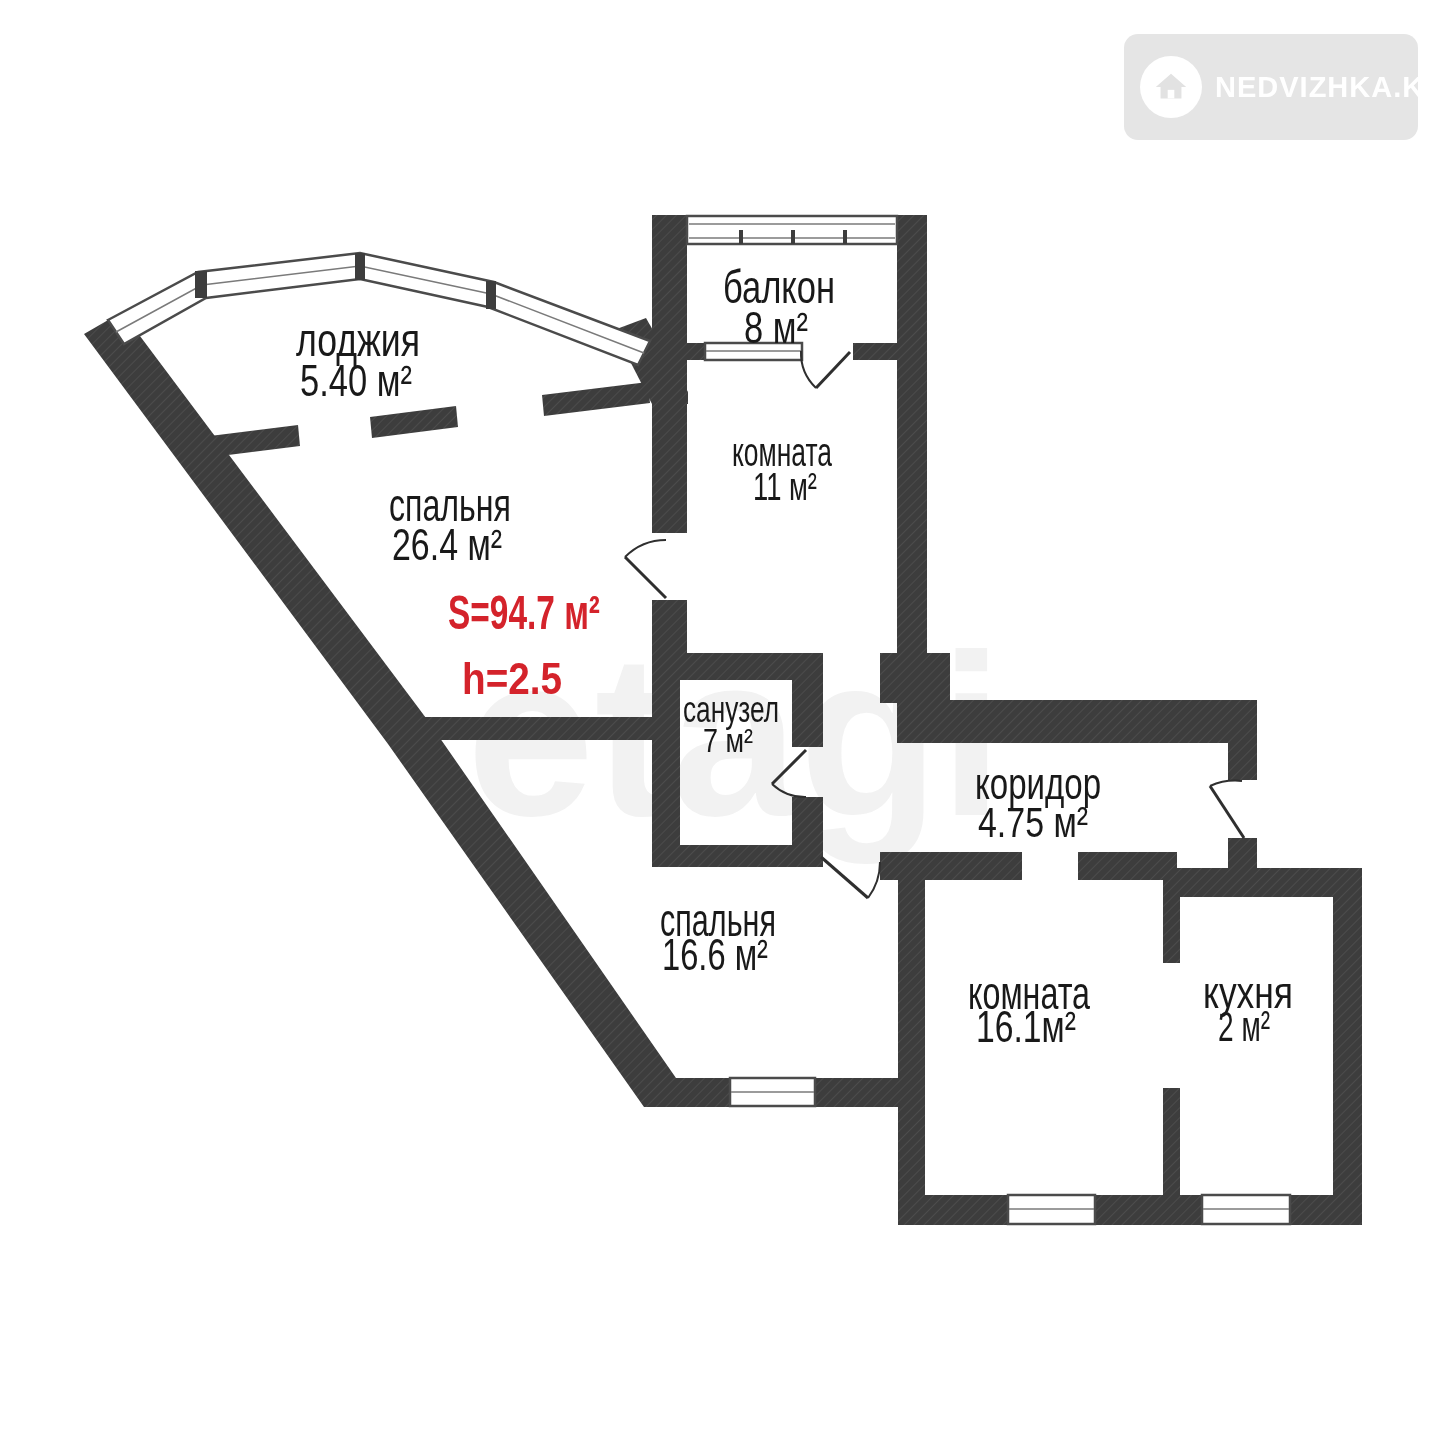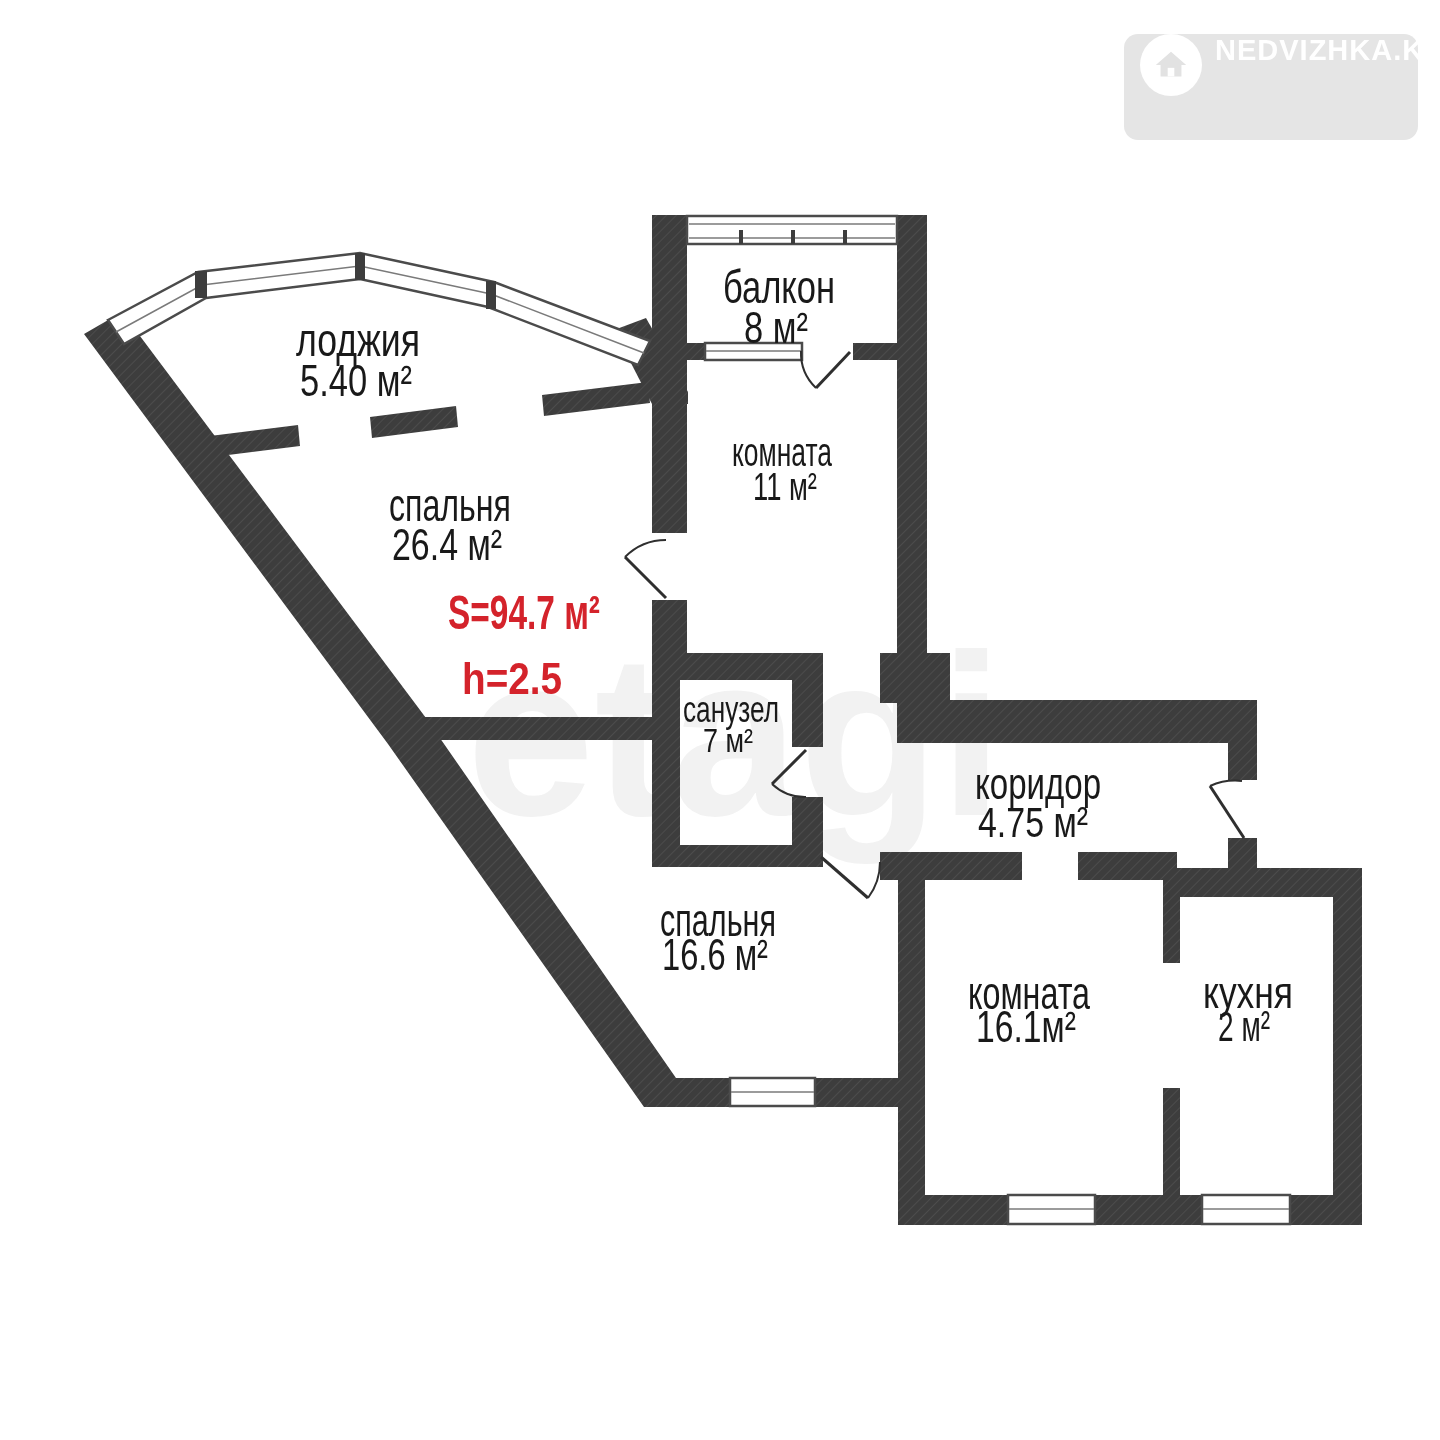--- a/index.html
+++ b/index.html
@@ -6,21 +6,21 @@
   #stage{position:relative;width:1440px;height:1440px;background:#ffffff;overflow:hidden;
          font-family:"Liberation Sans",sans-serif;}
   #plan-svg{position:absolute;left:0;top:0;}
   .room-name,.room-area{fill:#191919;}
   .accent{fill:#d4232b;font-weight:bold;}
   .doorline{stroke:#2f2f2f;stroke-width:3;fill:none;}
   .doorarc{stroke:#2f2f2f;stroke-width:2;fill:none;}
   .winframe{fill:#ffffff;stroke:#4b4b4b;stroke-width:2.5;}
   .winline{stroke:#7a7a7a;stroke-width:1.5;}
   #logo-badge{position:absolute;left:1124px;top:34px;width:294px;height:106px;
-              background:#e5e5e5;border-radius:14px;display:flex;align-items:flex-start;
+              background:#e5e5e5;border-radius:14px;display:flex;align-items:center;
               padding-left:16px;box-sizing:border-box;}
   #logo-circle{width:62px;height:62px;border-radius:50%;background:#ffffff;
                display:flex;align-items:center;justify-content:center;flex:0 0 auto;}
   #logo-text{color:#ffffff;font-weight:bold;font-size:29px;letter-spacing:1px;
              margin-left:13px;white-space:nowrap;}
 </style>
 </head>
 <body>
 
 <div id="stage">

